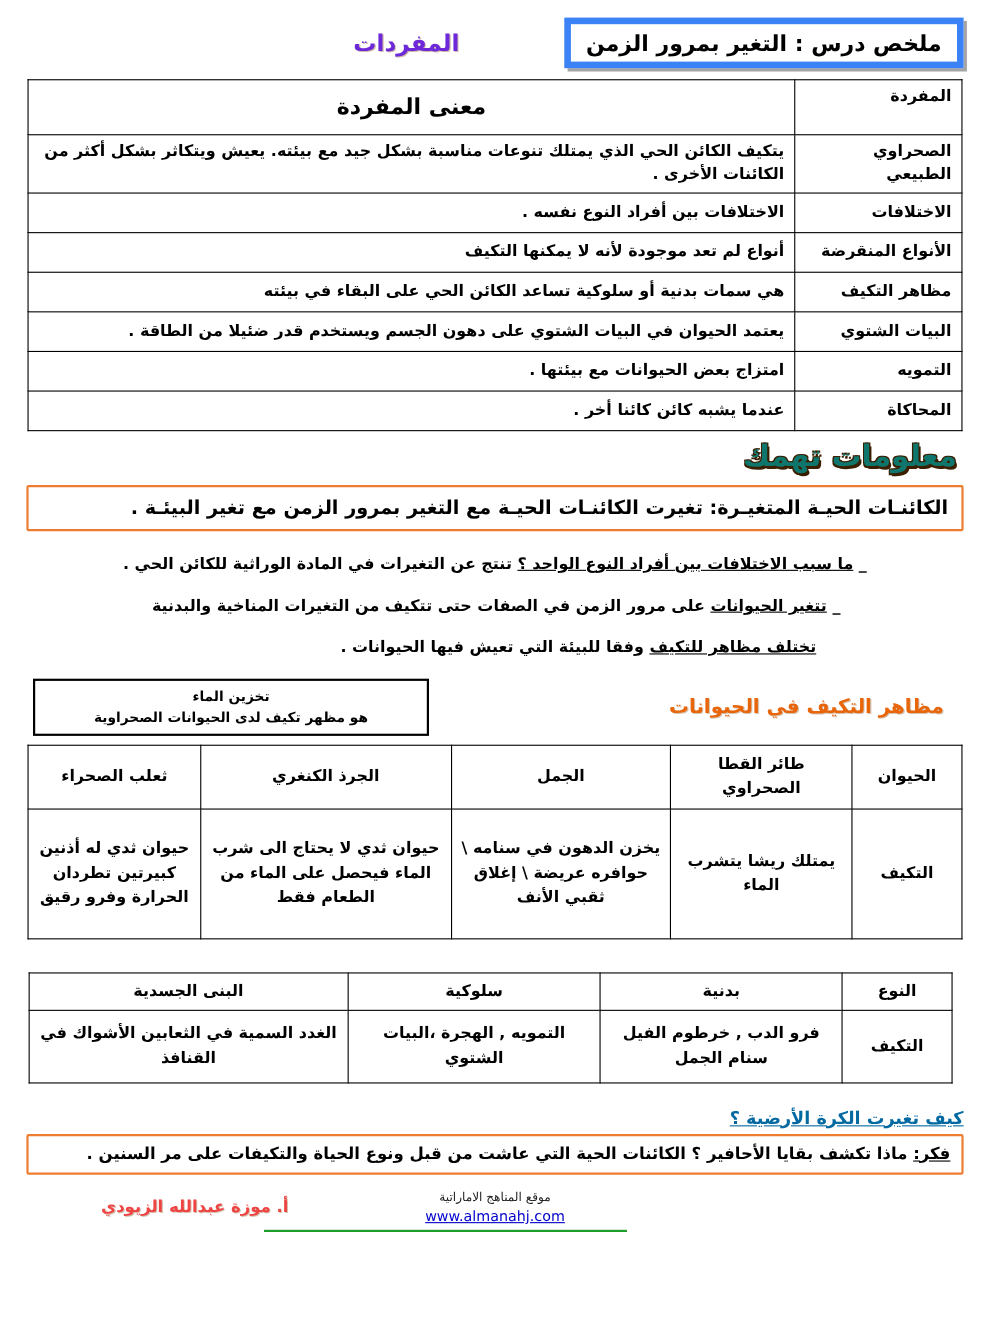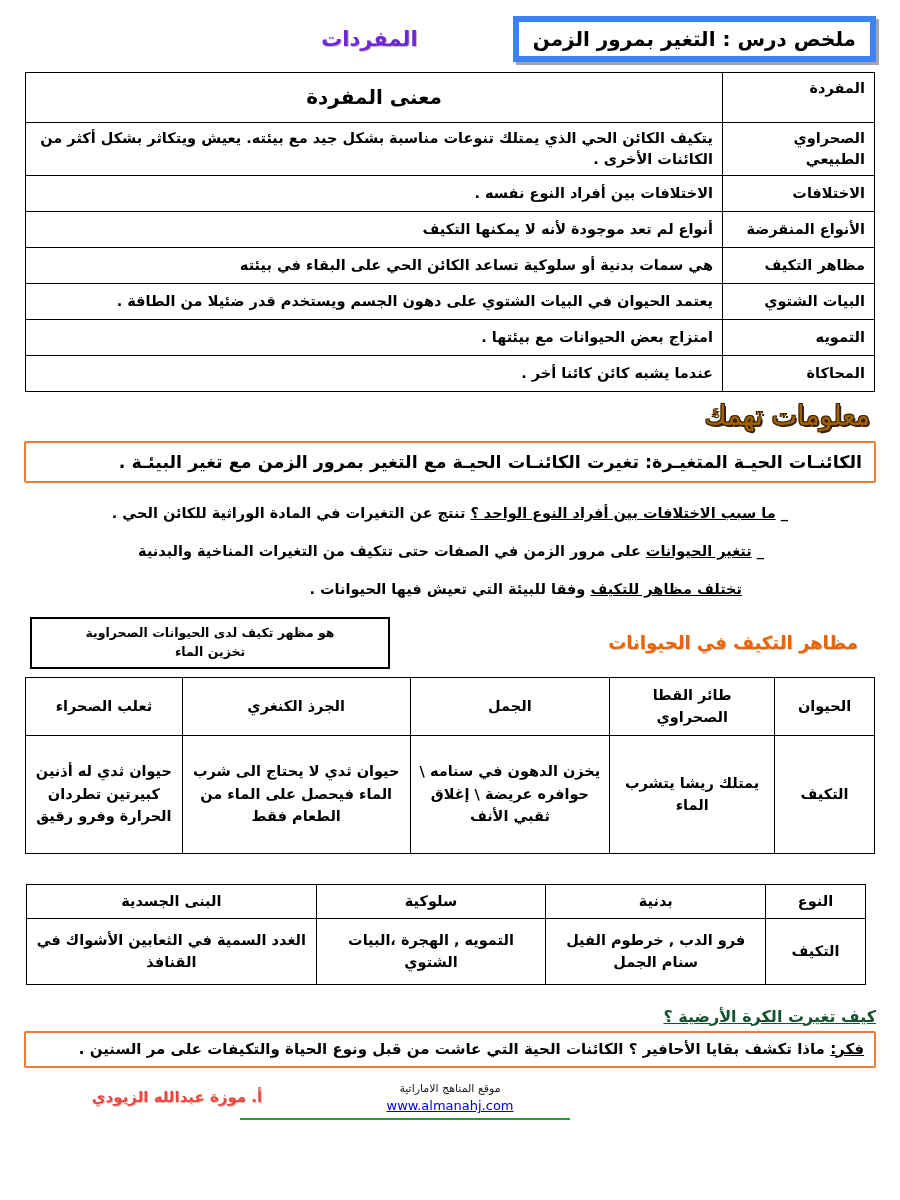--- a/index.html
+++ b/index.html
@@ -37,22 +37,22 @@
   .vocab-table td { font-size: 14.5px; padding: 5px 9px; text-align: right; line-height: 1.45; }
   .vocab-table .word-col { width: 152px; }
   .vocab-table .head-word { vertical-align: top; font-size: 14.5px; height: 50px; }
   .vocab-table .head-meaning { text-align: center; font-size: 20px; vertical-align: middle; }
   .vocab-table .r { height: 36px; }
 
   
   .wordart {
     text-align: right;
     margin: 8px 6px 0 0;
-    font-size: 27px; font-weight: normal;
-    color: #a16207;
+    font-size: 27px; font-weight: bold;
+    color: #0f766e;
     text-shadow: -1px -1px 0 #3b1f00, 1px -1px 0 #3b1f00, -1px 1px 0 #3b1f00, 2px 2px 0 #3b1f00;
   }
   .highlight-box {
     margin-top: 10px;
     border: 2.5px solid #ED7D31;
     border-radius: 2px;
     padding: 9px 12px;
     font-size: 17.5px; font-weight: bold;
     text-align: right;
   }
@@ -85,21 +85,21 @@
   .animals-table tr.body td { height: 118px; }
 
   .types-table { width: 840px; margin: 30px auto 0 2px; }
   .types-table td { text-align: center; vertical-align: middle; font-size: 14.5px; padding: 4px 8px; line-height: 1.55; }
   .types-table tr.head td { height: 34px; }
   .types-table tr.body td { height: 66px; }
 
   
   .earth-title {
     margin-top: 22px;
-    color: #14532d; font-size: 16px; font-weight: bold;
+    color: #0369a1; font-size: 16px; font-weight: bold;
     text-decoration: underline;
     text-align: right;
   }
   .think-box {
     margin-top: 5px;
     border: 2.5px solid #ED7D31;
     border-radius: 2px;
     padding: 6px 10px;
     font-size: 15px; font-weight: bold;
     text-align: right;
@@ -180,22 +180,22 @@
       <span>_ </span><span class="u">تتغير الحيوانات</span><span> على مرور الزمن في الصفات حتى تتكيف من التغيرات المناخية والبدنية</span>
     </div>
     <div class="bullet b3">
       <span></span><span class="u">تختلف مظاهر للتكيف</span><span> وفقا للبيئة التي تعيش فيها الحيوانات  .</span>
     </div>
   </div>
 
   <div class="adapt-row">
     <div class="section-title">مظاهر التكيف في الحيوانات</div>
     <div class="water-box">
+      <div>تخزين الماء</div>
       <div>هو مظهر تكيف لدى الحيوانات الصحراوية</div>
-      <div>تخزين الماء</div>
     </div>
   </div>
 
   <table class="animals-table">
     <colgroup>
       <col style="width:100px">
         <col style="width:165px">
         <col style="width:200px">
         <col style="width:228px">
         <col style="width:157px">

